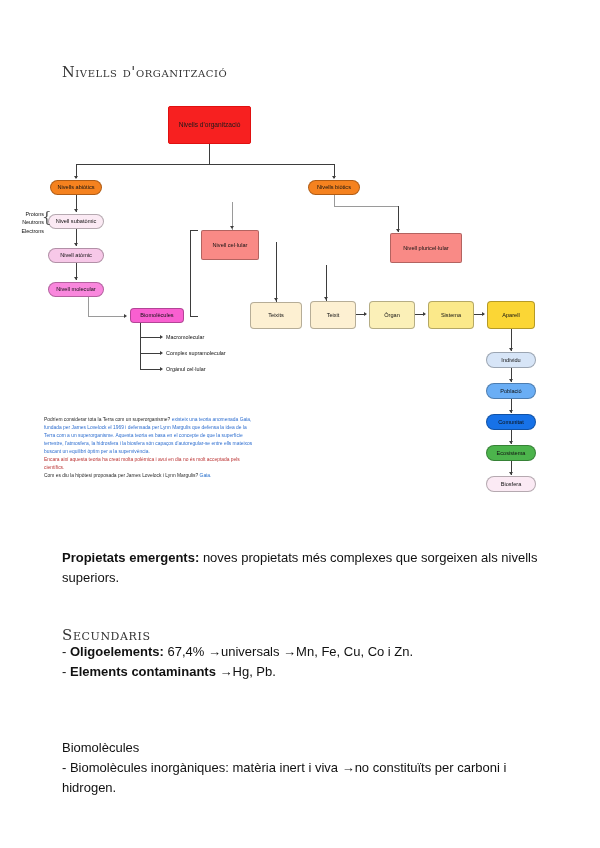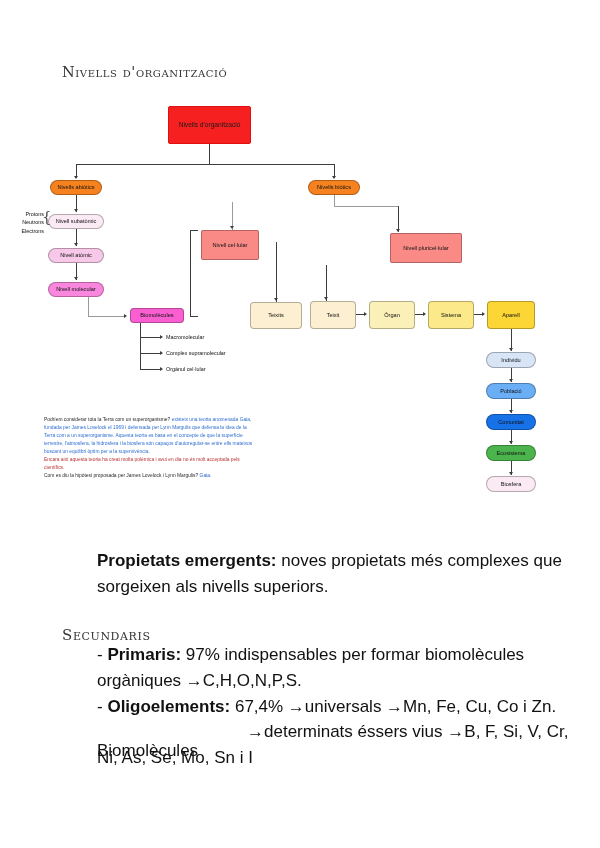--- a/index.html
+++ b/index.html
@@ -57,21 +57,21 @@
   .gaia{
     position:absolute;left:44px;top:416px;width:318px;
     font-size:4.9px;line-height:1.63;color:#2a2a2a;
   }
   .gaia .hl-blue{color:#2f6fd0;}
   .gaia .hl-red{color:#b33;}
   .gaia p{margin:0;}
   .gaia .link{color:#1a66c9;}
 
   
-  .body-text{position:absolute;left:62px;width:480px;font-size:17px;line-height:1.52;color:#111;margin-left:35px;}
+  .body-text{position:absolute;left:62px;width:480px;font-size:13px;line-height:1.52;color:#111;}
   .body-text b{font-weight:700;}
   #p-emergents{top:548px;}
   #p-bioelements{top:642px;}
   #p-biomolecules{top:738px;}
   .ind{display:inline-block;width:150px;}
 </style>
 </head>
 <body>
 
 <div class="page">
@@ -204,28 +204,26 @@
     <div>
       <b>Propietats emergents:</b><span> noves propietats més complexes que sorgeixen als nivells superiors.</span>
     </div>
   </div>
 
   <div class="h-title" id="bio-title">Secundaris</div>
 
   <div class="body-text" id="p-bioelements">
     <div>
       <span>-</span>
-      <b>Primaris:</b><span> 97% indispensables per formar biomolècules orgàniques →C,H,O,N,P,S.</span>
+      <b>Oligoelements:</b><span> 67,4% →universals →Mn, Fe, Cu, Co i Zn.</span>
     </div>
     <div>
       <span>-</span>
-      <b>Oligoelements:</b><span> 67,4% →universals →Mn, Fe, Cu, Co i Zn.</span>
-    </div>
-    <div>
-      <span class="ind"></span><span>→determinats éssers vius →B, F, Si, V, Cr, Ni, As, Se, Mo, Sn i I</span>
+      <b>Elements contaminants</b><span> →Hg, Pb.</span>
     </div>
   </div>
 
   <div class="body-text" id="p-biomolecules">
     <div>Biomolècules</div>
+    <div>- Biomolècules inorgàniques: matèria inert i viva →no constituïts per carboni i hidrogen.</div>
   </div>
 
 </div>
 
 </body></html>

